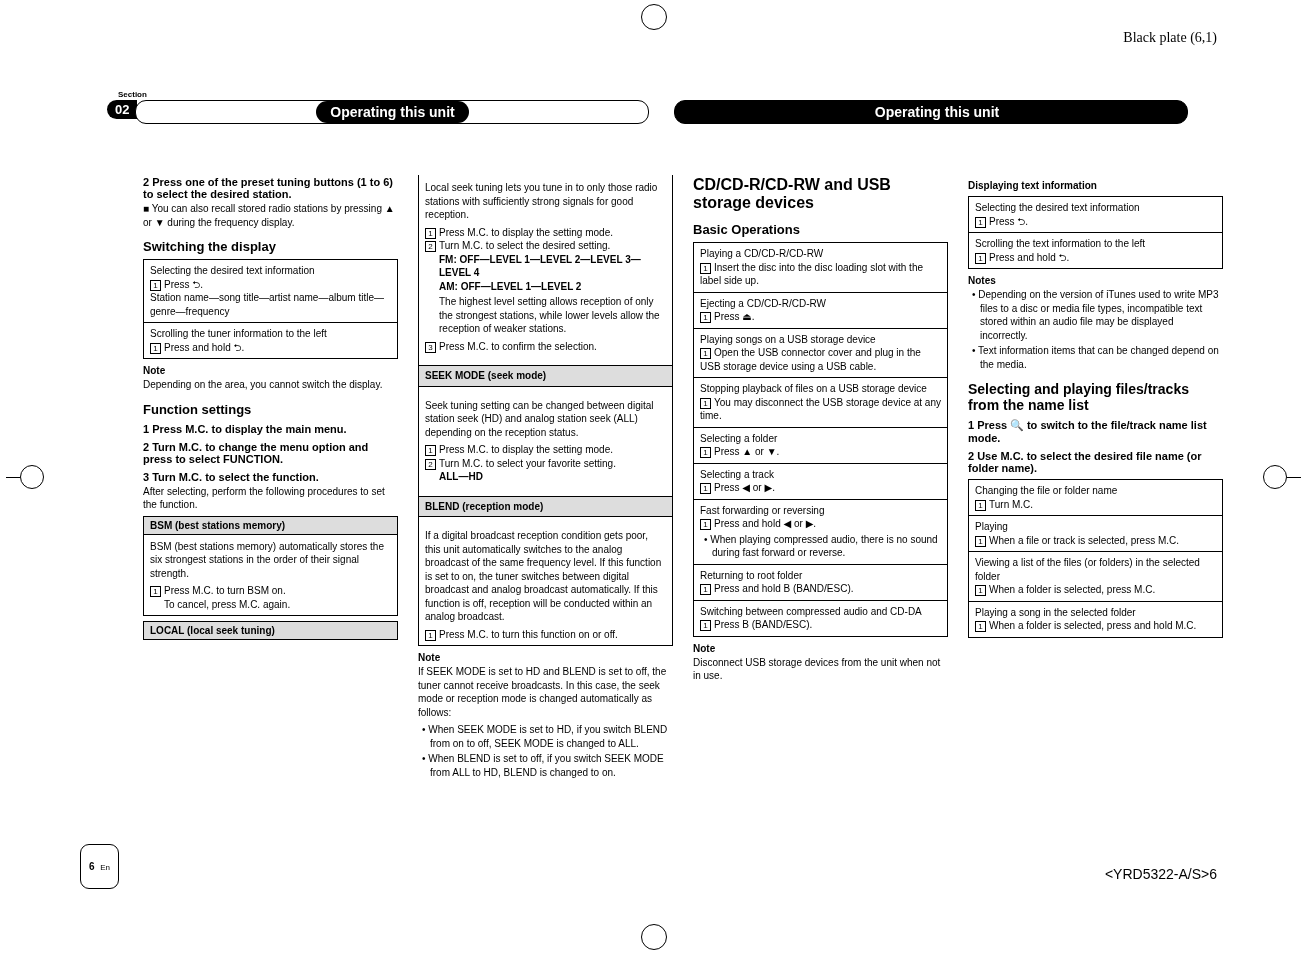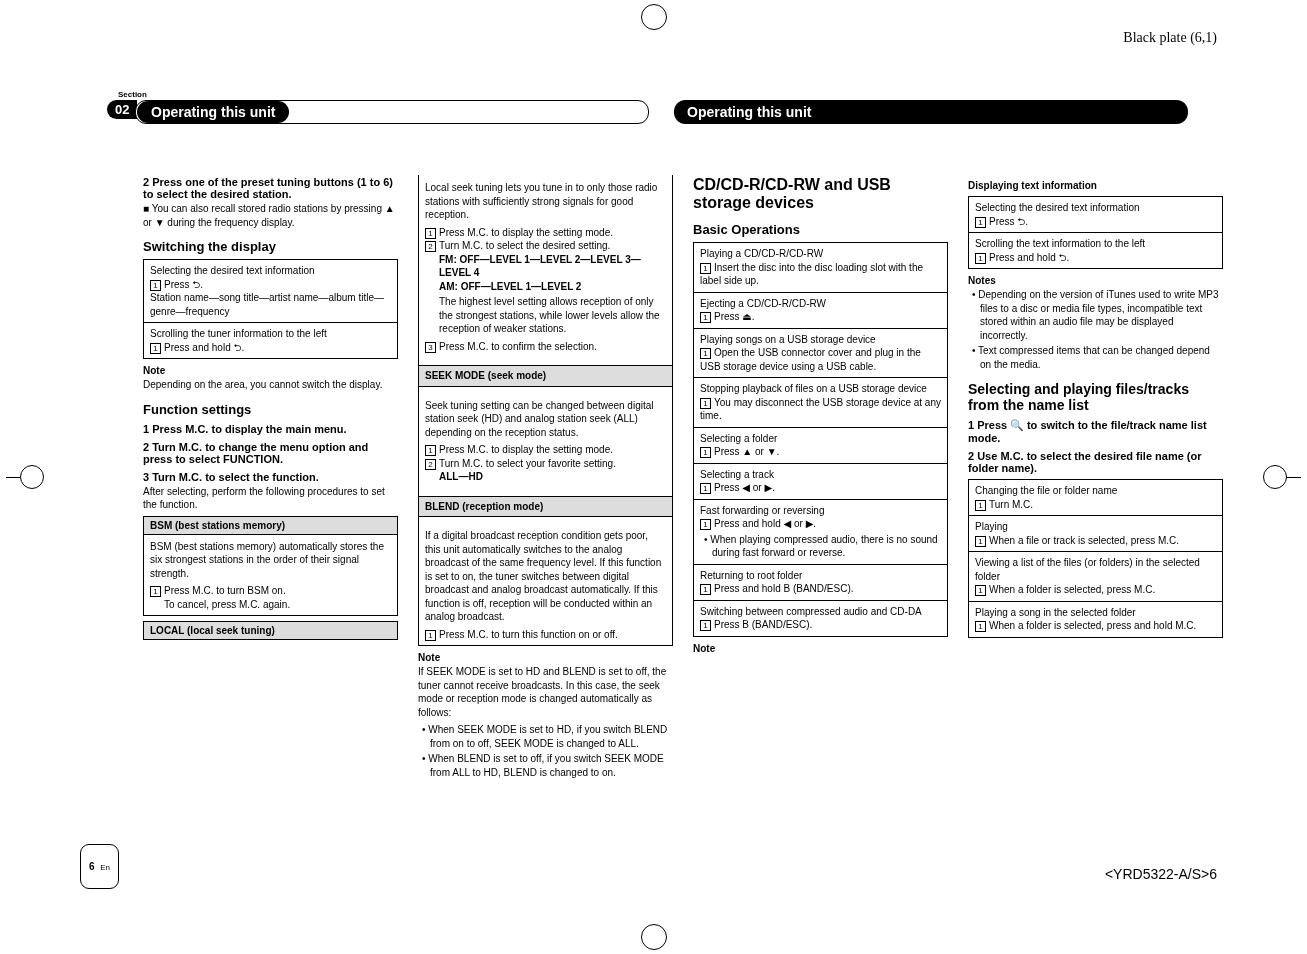--- a/index.html
+++ b/index.html
@@ -1,20 +1,20 @@
 <!DOCTYPE html>
 <html><head>
 <meta charset="utf-8">
 <style>
 html,body { margin:0; padding:0; background:#fff; color:#000; font-family:Arial,Helvetica,sans-serif; font-size:11px; width:1307px; height:954px; }
 .page { position:relative; width:1307px; height:954px; }
 .topright { position:absolute; top:30px; right:90px; font-family:Georgia,serif; font-size:14px; }
 .section-lab { position:absolute; left:118px; top:90px; font-size:8px; font-weight:bold; }
 .sectnum { position:absolute; left:107px; top:100px; background:#000; color:#fff; border-radius:10px 0 0 10px; padding:2px 8px; font-weight:bold; font-size:13px; }
-.chapterbar { position:absolute; top:100px; height:22px; border:1px solid #000; border-radius:11px; display:flex; align-items:center; padding-left:12px; }
+.chapterbar { position:absolute; top:100px; height:22px; border:1px solid #000; border-radius:11px; display:flex; align-items:center; padding-left:12px;justify-content:center; }
 .chapterbar.left { left:135px; width:500px; background:#fff; }
 .chapterbar.left .chaptitle { background:#000; color:#fff; font-weight:bold; font-size:14px; border-radius:11px; padding:3px 14px; margin-left:-11px; }
 .chapterbar.right { left:674px; width:500px; background:#000; color:#fff; }
 .chapterbar.right .chaptitle { font-weight:bold; font-size:14px; }
 .cols { position:absolute; left:143px; top:170px; display:flex; gap:20px; }
 .col { width:255px; }
 .hdg1 { font-weight:bold; font-size:16px; margin:6px 0 4px; }
 .hdg2 { font-weight:bold; font-size:13px; margin:10px 0 4px; }
 .step { font-weight:bold; font-size:11px; margin:6px 0 2px; }
 .para { font-size:10px; line-height:1.35; margin:2px 0 4px; }
@@ -149,34 +149,35 @@
         <div><span class="num">1</span><span>Press and hold ◀ or ▶.</span></div>
         <div class="bul">• <span>When playing compressed audio, there is no sound during fast forward or reverse.</span></div>
         <div class="boxline"></div>
         <div>Returning to root folder</div>
         <div><span class="num">1</span><span>Press and hold B (BAND/ESC).</span></div>
         <div class="boxline"></div>
         <div>Switching between compressed audio and CD-DA</div>
         <div><span class="num">1</span><span>Press B (BAND/ESC).</span></div>
       </div>
       <div class="notehead">Note</div>
+      <div class="para">Disconnect USB storage devices from the unit when not in use.</div>
     </div>
 
     <div class="col">
       <div class="hdg2" style="font-size:10px;">Displaying text information</div>
       <div class="box">
         <div>Selecting the desired text information</div>
         <div><span class="num">1</span><span>Press ⮌.</span></div>
         <div class="boxline"></div>
         <div>Scrolling the text information to the left</div>
         <div><span class="num">1</span><span>Press and hold ⮌.</span></div>
       </div>
       <div class="notehead">Notes</div>
       <div class="bul">• <span>Depending on the version of iTunes used to write MP3 files to a disc or media file types, incompatible text stored within an audio file may be displayed incorrectly.</span></div>
-      <div class="bul">• <span>Text compressed items that can be changed depend on the media.</span></div>
+      <div class="bul">• <span>Text information items that can be changed depend on the media.</span></div>
 
       <div class="hdg2" style="font-size:14px;">Selecting and playing files/tracks from the name list</div>
       <div class="step">1   Press 🔍 to switch to the file/track name list mode.</div>
       <div class="step">2   Use M.C. to select the desired file name (or folder name).</div>
       <div class="box">
         <div>Changing the file or folder name</div>
         <div><span class="num">1</span><span>Turn M.C.</span></div>
         <div class="boxline"></div>
         <div>Playing</div>
         <div><span class="num">1</span><span>When a file or track is selected, press M.C.</span></div>

